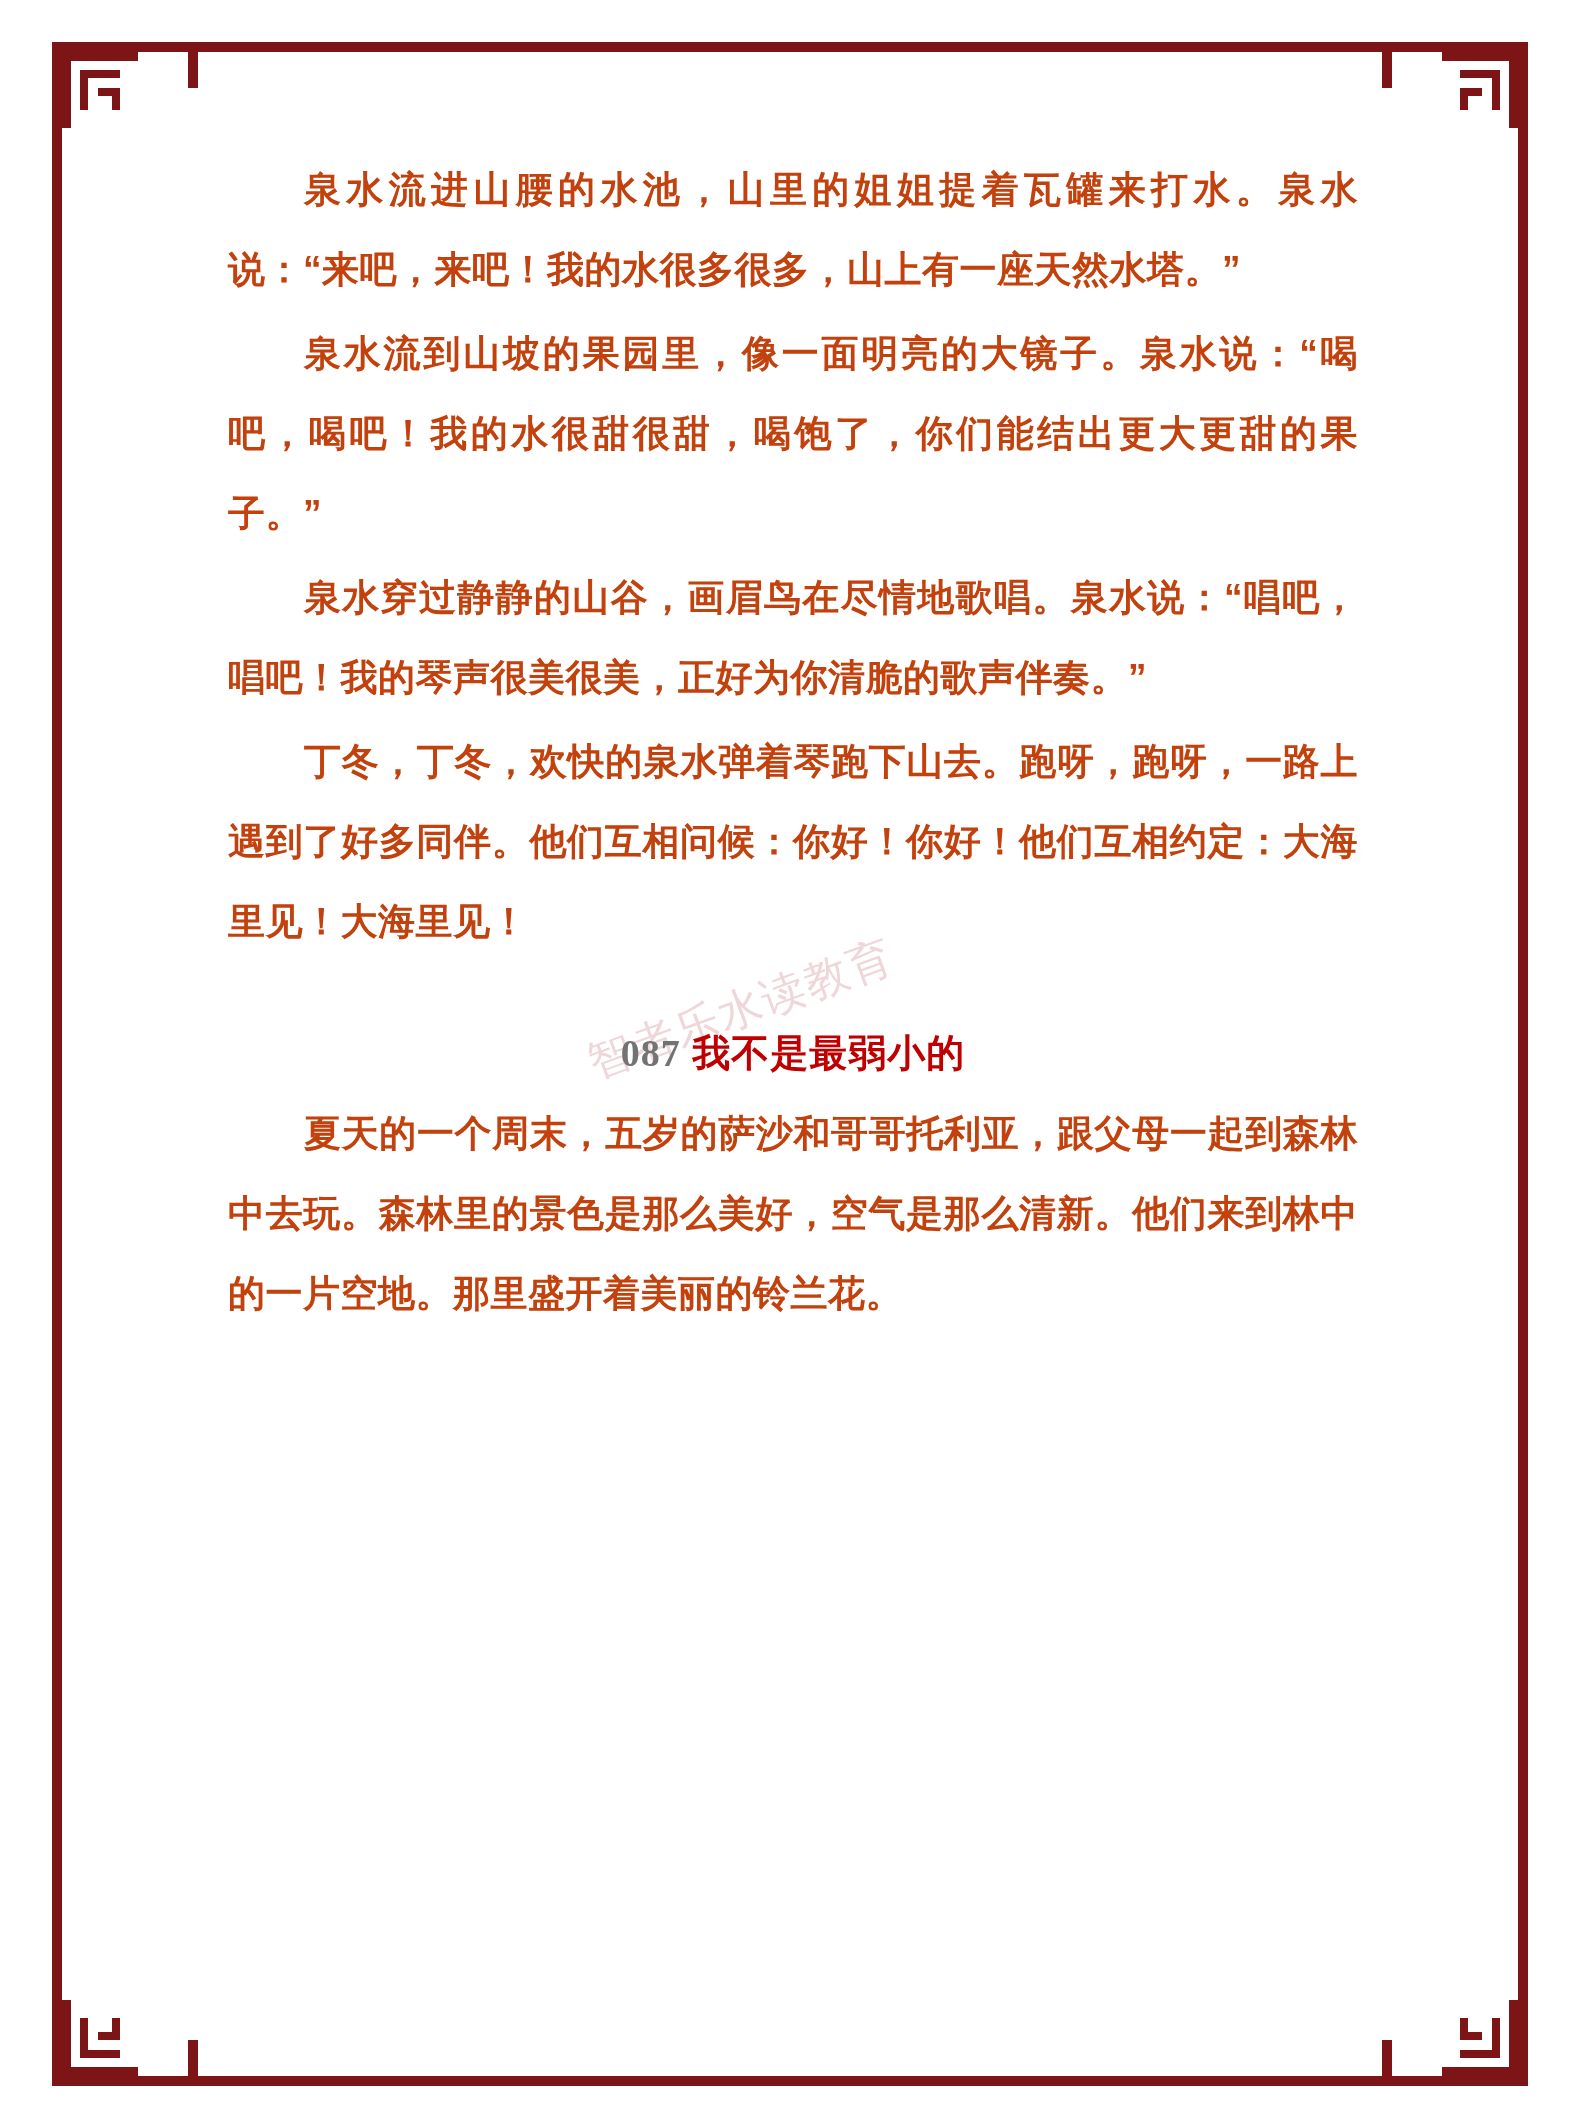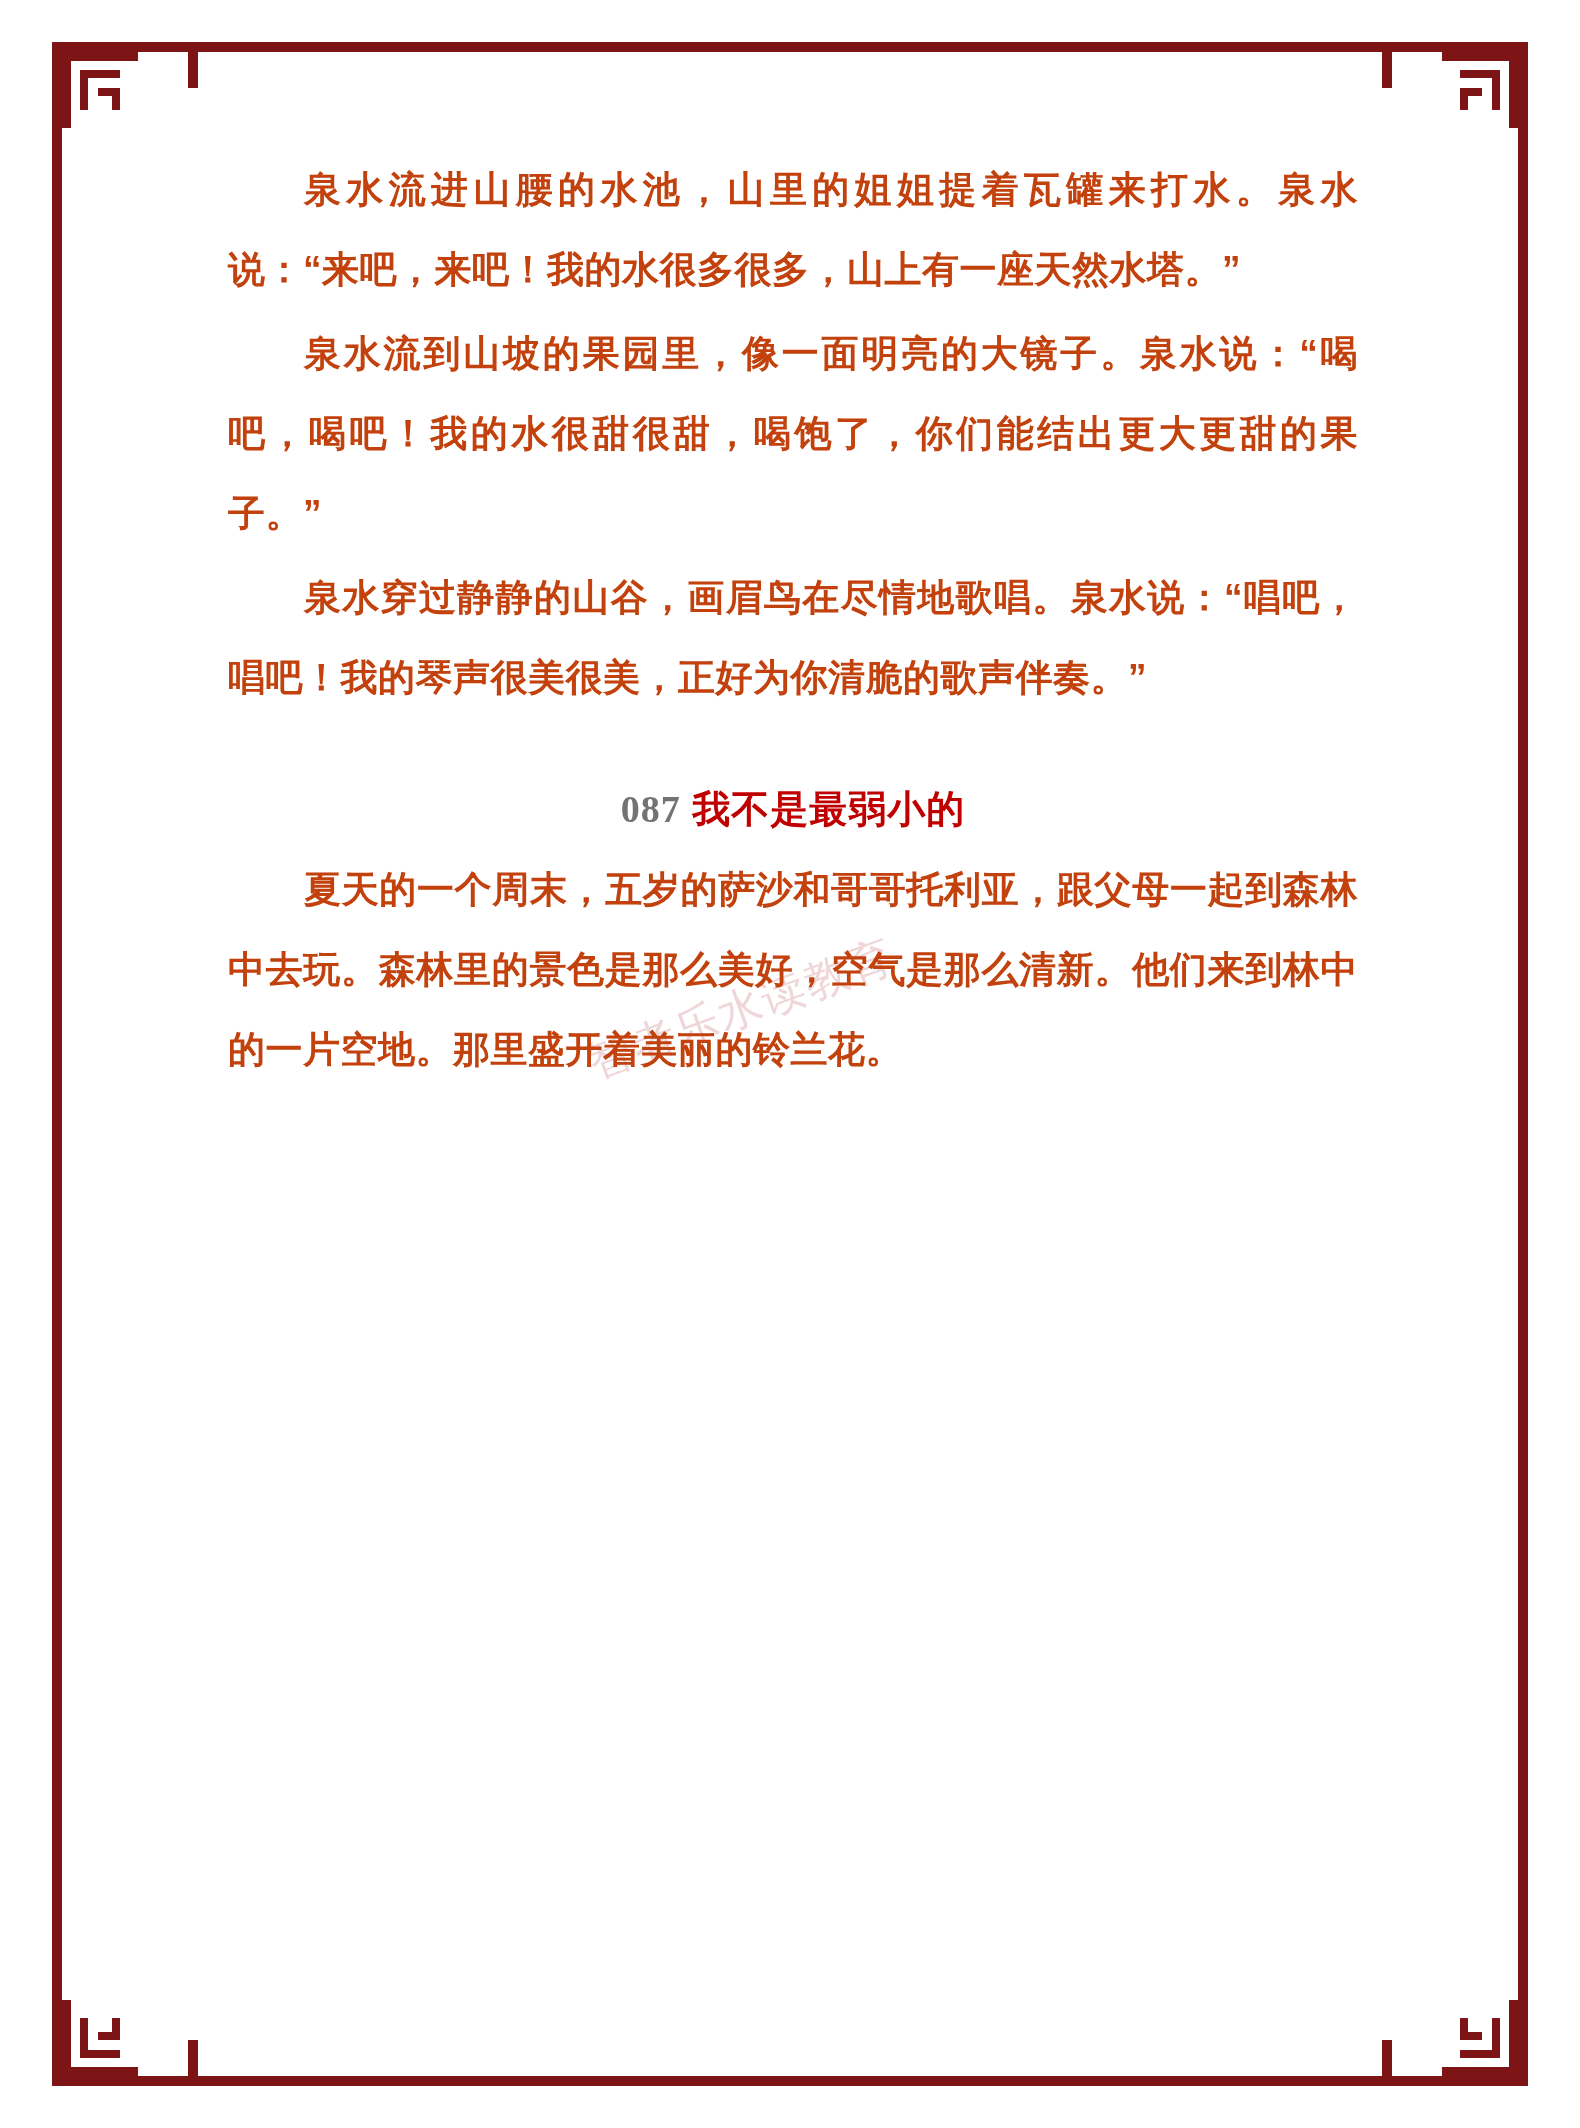--- a/index.html
+++ b/index.html
@@ -151,20 +151,21 @@
   <div class="edge-tick" style="right:188px; top:42px;  width:10px; height:46px;"></div>
   <div class="edge-tick" style="left:188px;  bottom:42px; width:10px; height:46px;"></div>
   <div class="edge-tick" style="right:188px; bottom:42px; width:10px; height:46px;"></div>
 
   <div class="watermark">智者乐水读教育</div>
 
   <div class="content">
     <p class="para">泉水流进山腰的水池，山里的姐姐提着瓦罐来打水。泉水说：“来吧，来吧！我的水很多很多，山上有一座天然水塔。”</p>
     <p class="para">泉水流到山坡的果园里，像一面明亮的大镜子。泉水说：“喝吧，喝吧！我的水很甜很甜，喝饱了，你们能结出更大更甜的果子。”</p>
     <p class="para">泉水穿过静静的山谷，画眉鸟在尽情地歌唱。泉水说：“唱吧，唱吧！我的琴声很美很美，正好为你清脆的歌声伴奏。”</p>
+    <p class="para">丁冬，丁冬，欢快的泉水弹着琴跑下山去。跑呀，跑呀，一路上遇到了好多同伴。他们互相问候：你好！你好！他们互相约定：大海里见！大海里见！</p>
 
     <div class="section-title">
       <span class="num">087</span>
       <span>我不是最弱小的</span>
     </div>
 
     <p class="para">夏天的一个周末，五岁的萨沙和哥哥托利亚，跟父母一起到森林中去玩。森林里的景色是那么美好，空气是那么清新。他们来到林中的一片空地。那里盛开着美丽的铃兰花。</p>
   </div>
 
 </div>

